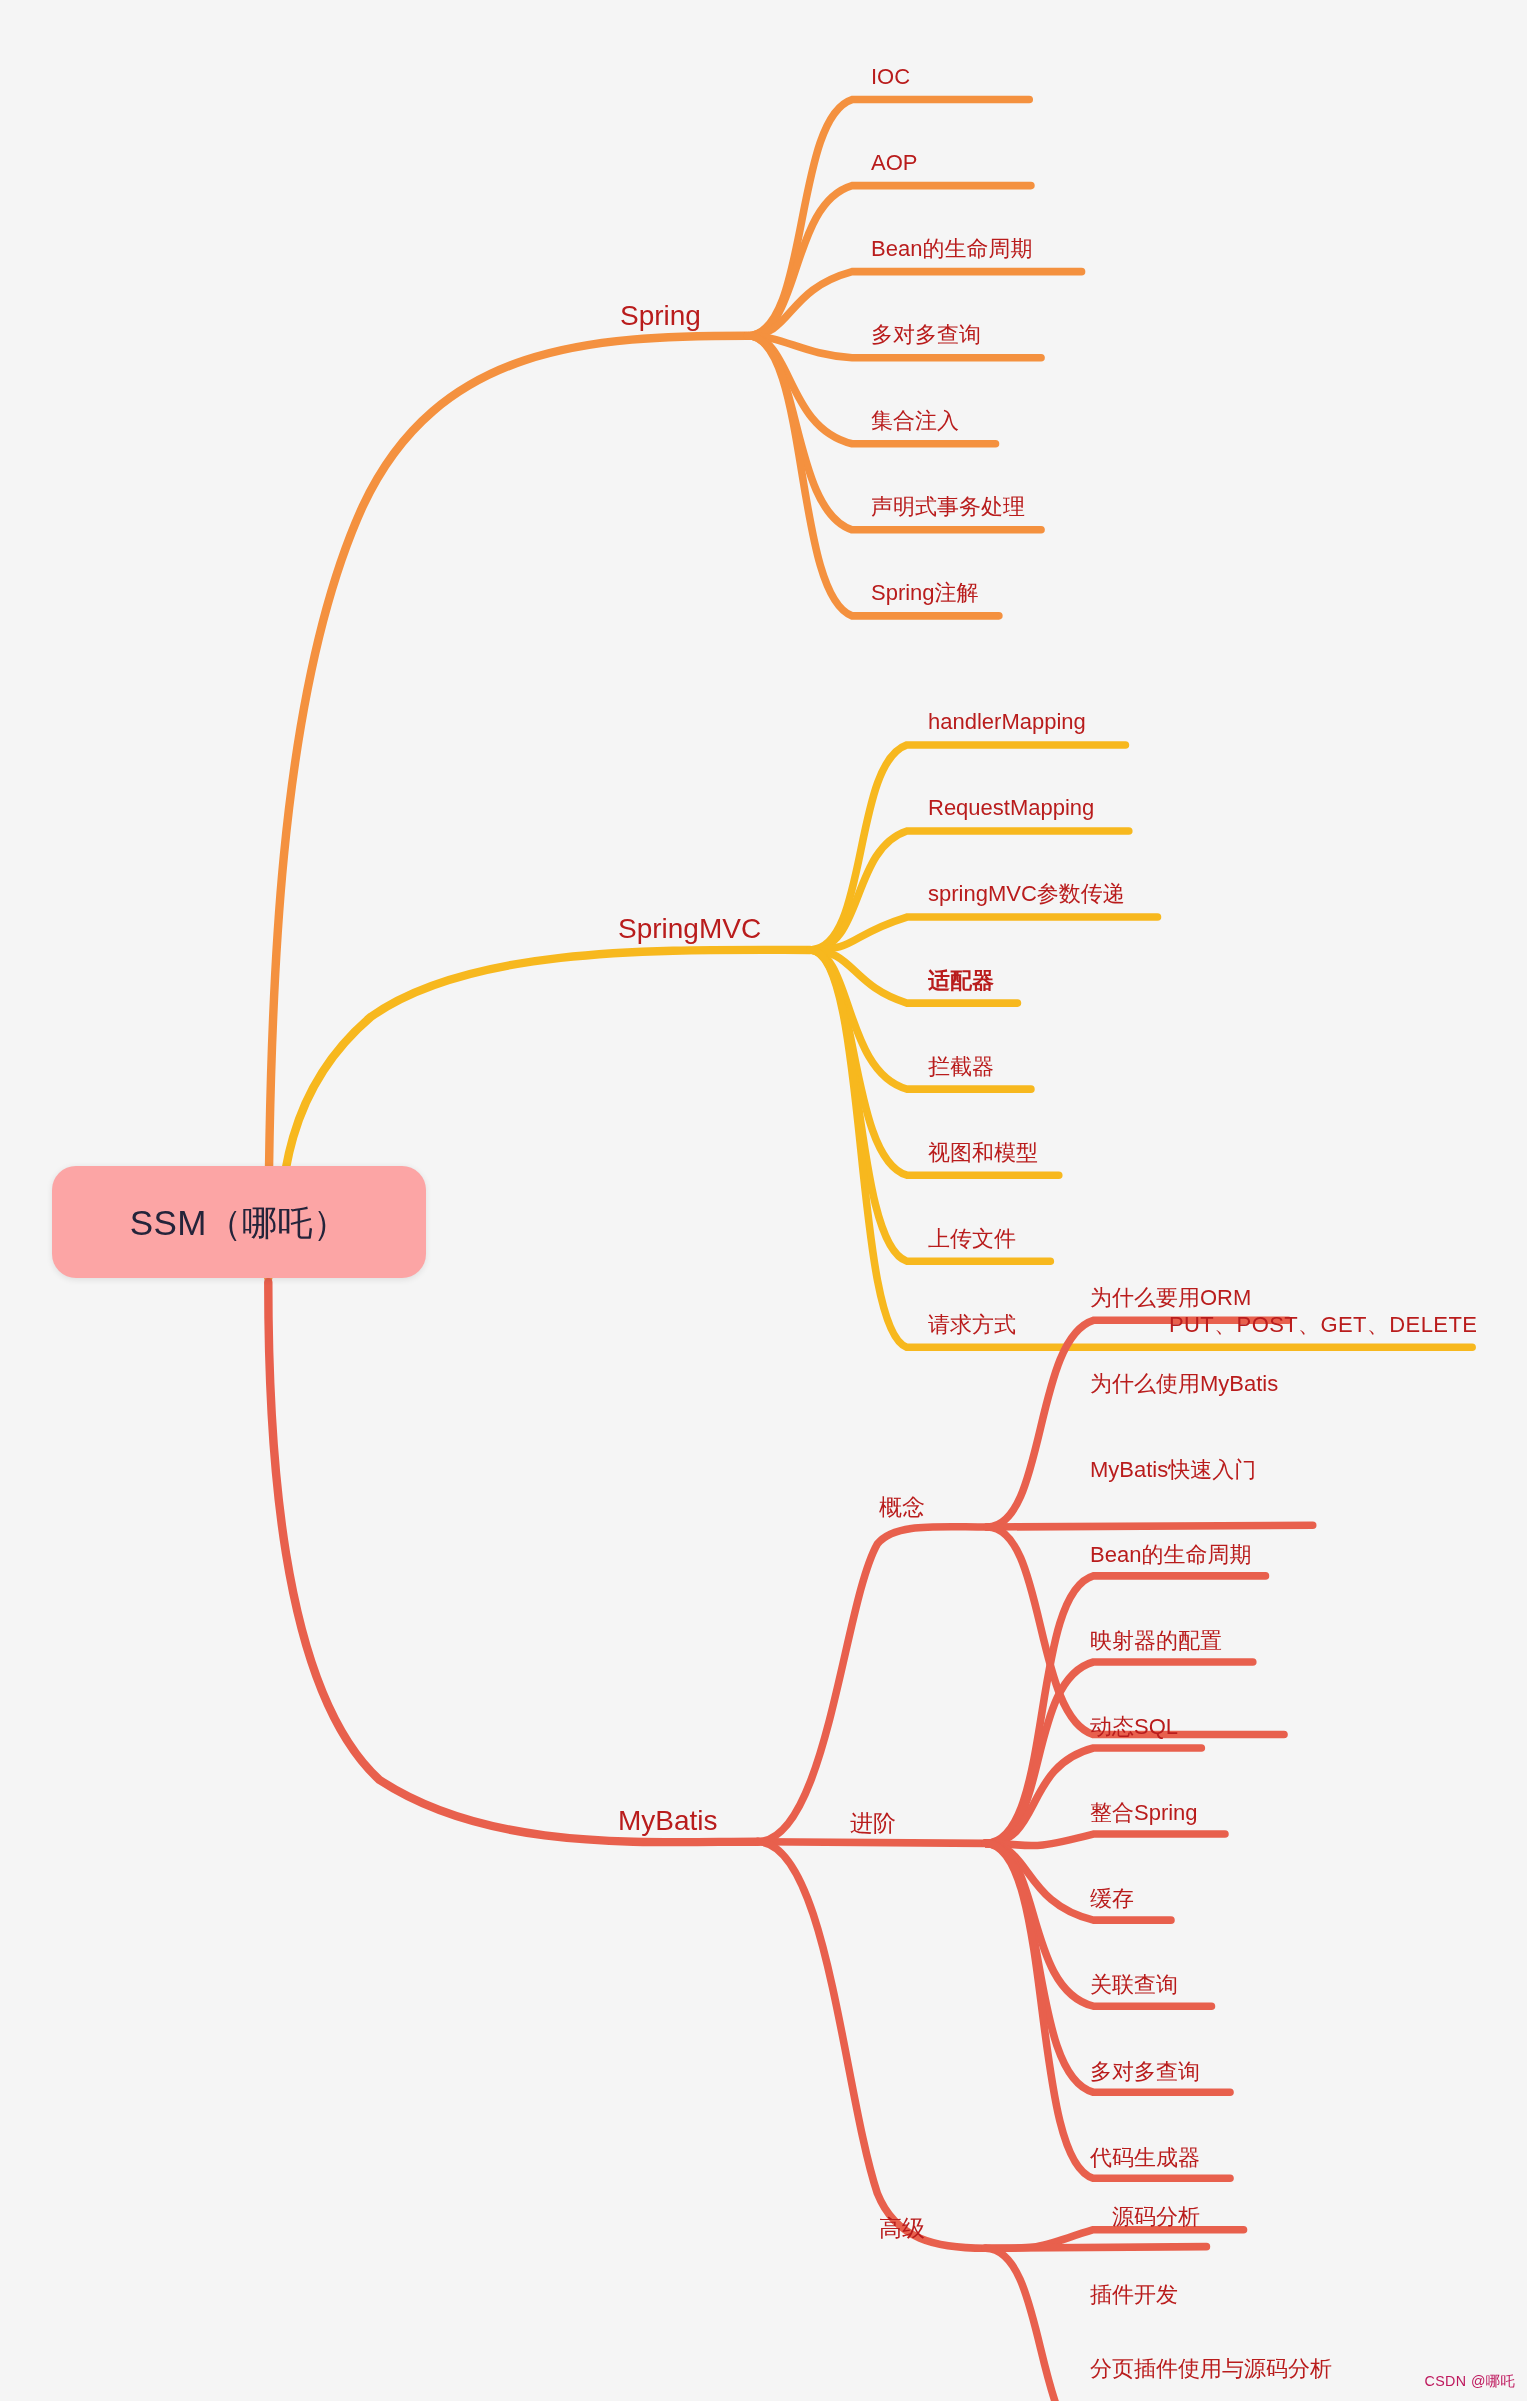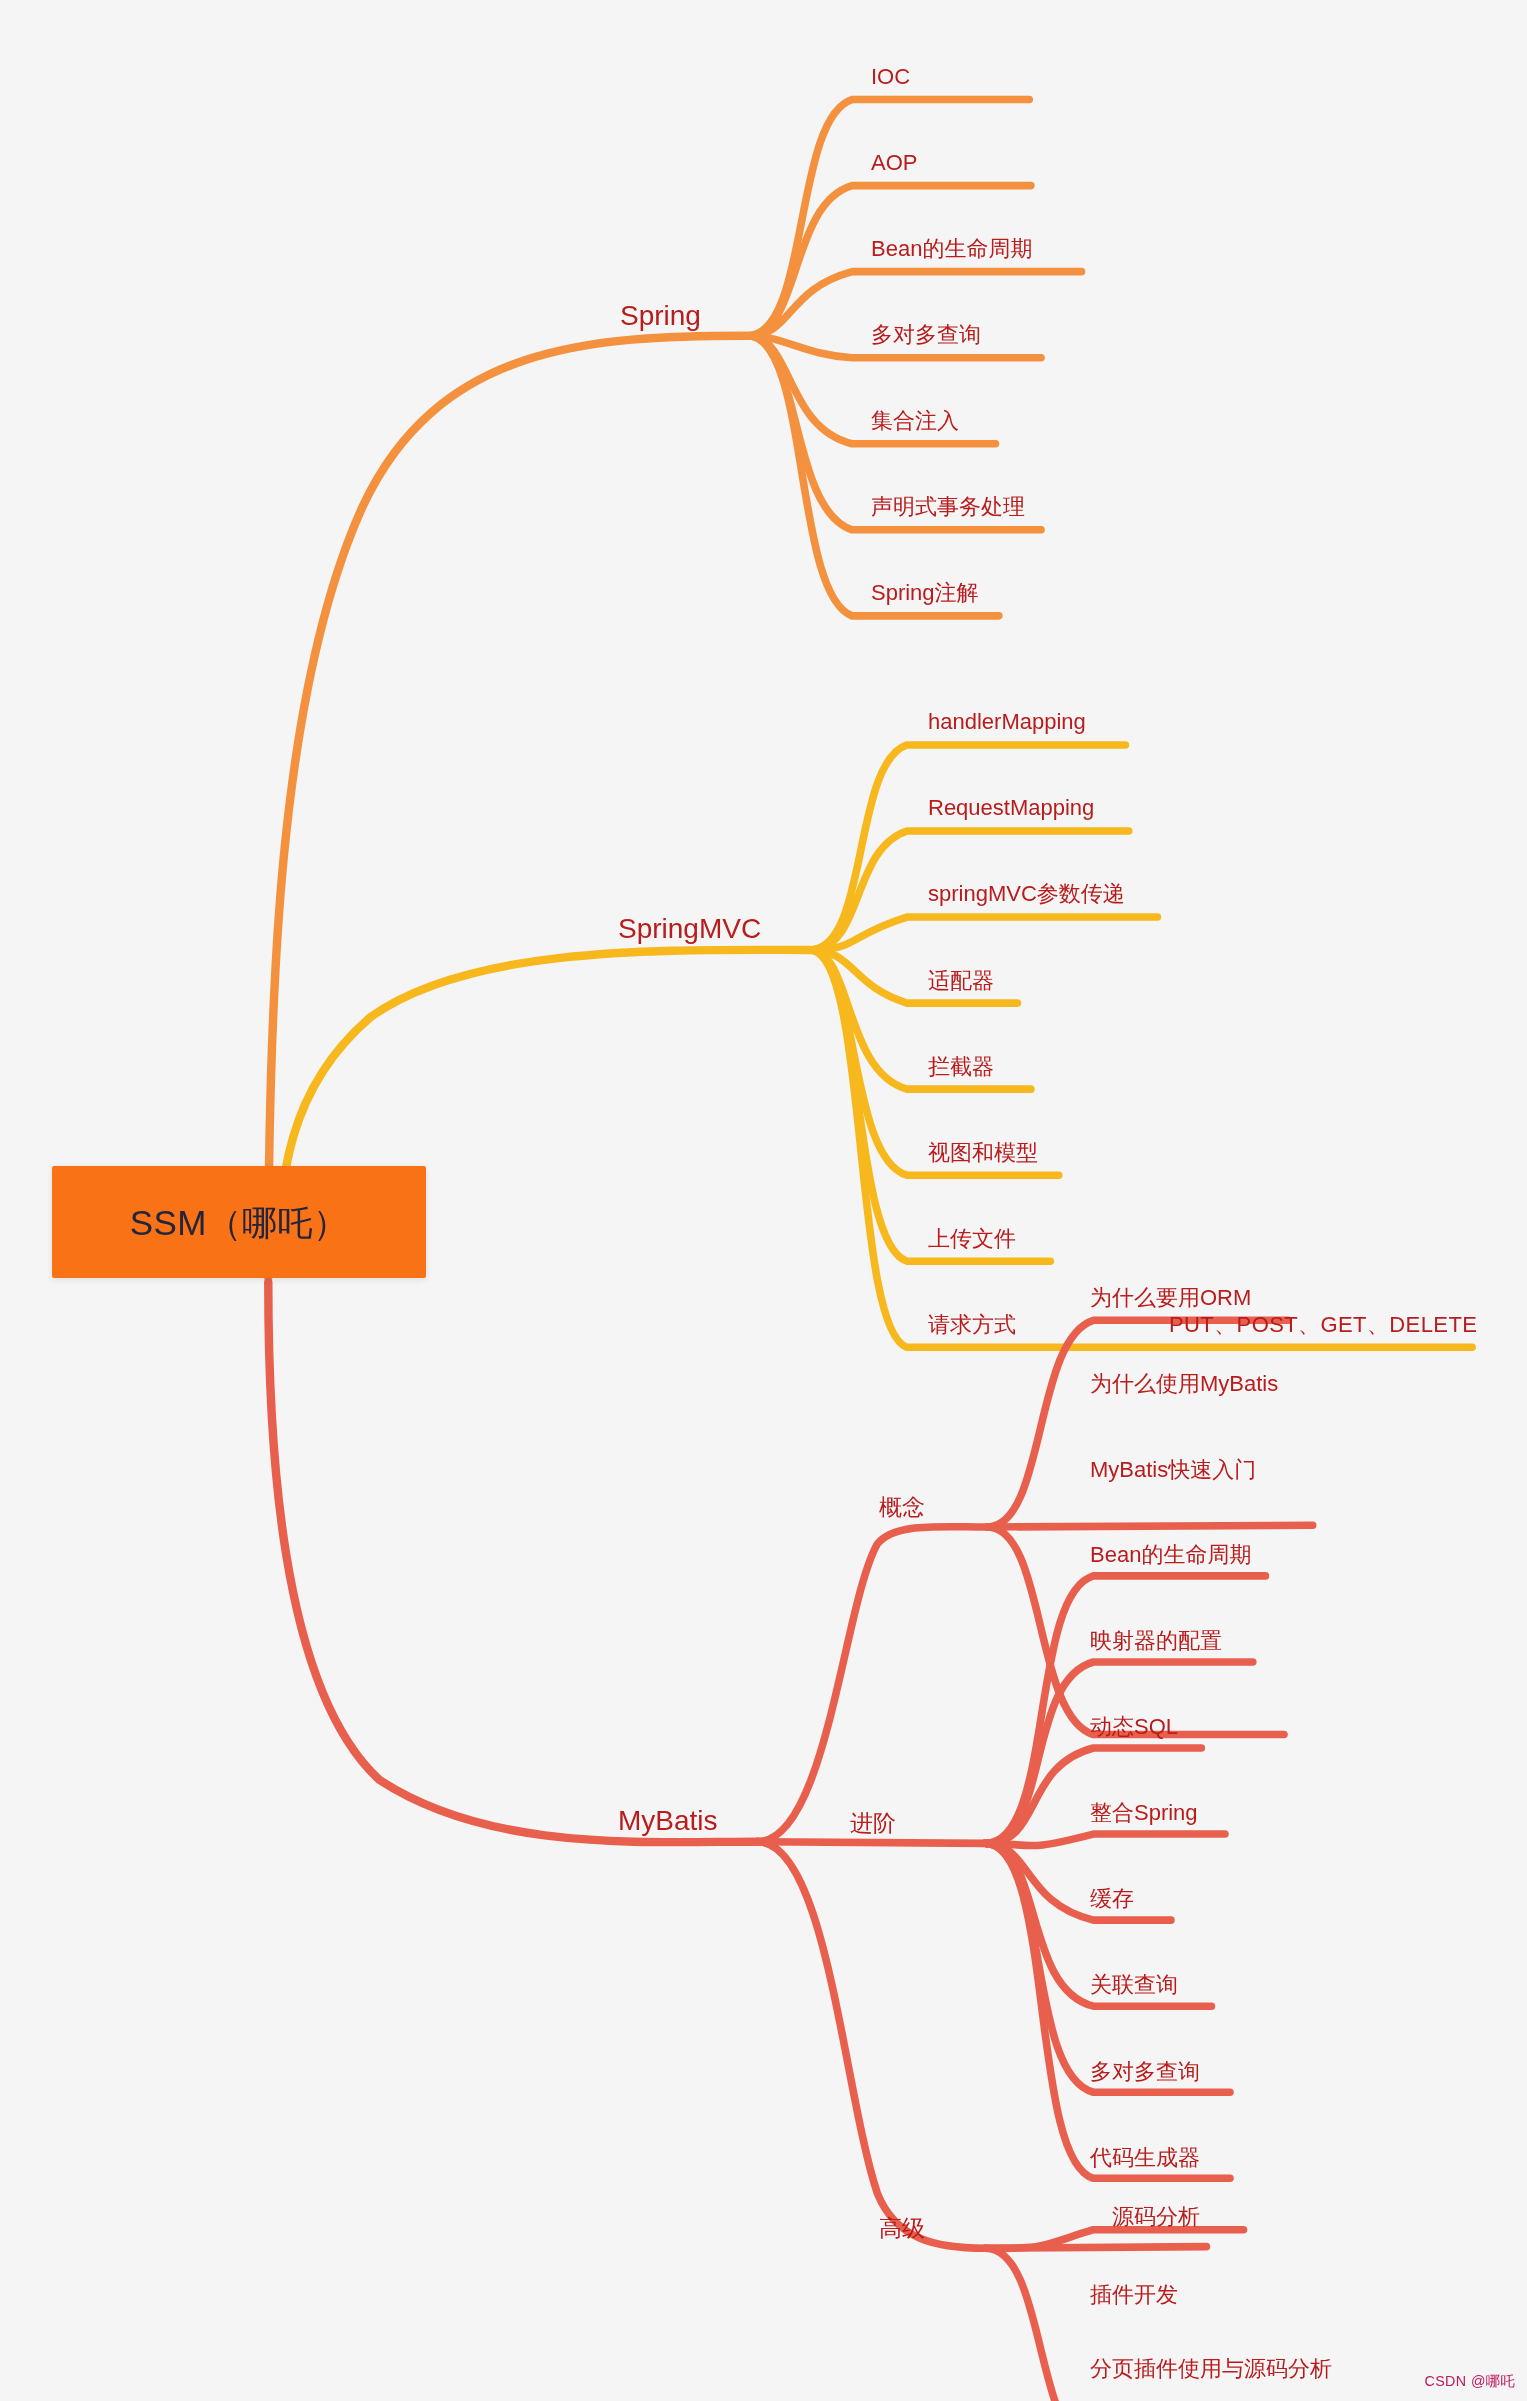--- a/index.html
+++ b/index.html
@@ -32,22 +32,22 @@
     white-space: nowrap;
     line-height: 1;
   }
   
   .root-card {
     position: absolute;
     left: 52px;
     top: 1166px;
     width: 374px;
     height: 112px;
-    background: #f97316;
-    border-radius: 2px;
+    background: #fca5a5;
+    border-radius: 24px;
     box-shadow: 0 1.7px 5.9px rgba(0,0,0,0.09);
     display: flex;
     align-items: center;
     justify-content: center;
   }
   .root-text {
     font-size: 35px;
     color: #24243a;
     letter-spacing: 0.4px;
     line-height: 1;
@@ -149,21 +149,21 @@
   <div class="node-label leaf" style="left:871px; top:324px;">多对多查询</div>
   <div class="node-label leaf" style="left:871px; top:410px;">集合注入</div>
   <div class="node-label leaf" style="left:871px; top:496px;">声明式事务处理</div>
   <div class="node-label leaf" style="left:871px; top:582px;">Spring注解</div>
 
   <div class="node-label lvl1" style="left:618px; top:915px;">SpringMVC</div>
 
   <div class="node-label leaf" style="left:928px; top:711px;">handlerMapping</div>
   <div class="node-label leaf" style="left:928px; top:797px;">RequestMapping</div>
   <div class="node-label leaf" style="left:928px; top:883px;">springMVC参数传递</div>
-  <div class="node-label leaf" style="left:928px; top:970px;">适配器</div>
+  <div class="node-label leaf" style="left:928px; top:970px;font-weight:bold;">适配器</div>
   <div class="node-label leaf" style="left:928px; top:1056px;">拦截器</div>
   <div class="node-label leaf" style="left:928px; top:1142px;">视图和模型</div>
   <div class="node-label leaf" style="left:928px; top:1228px;">上传文件</div>
   <div class="node-label leaf" style="left:928px; top:1314px;">请求方式</div>
   <div class="node-label leaf-sub" style="left:1169px; top:1314px;">PUT、POST、GET、DELETE</div>
 
   <div class="node-label lvl1" style="left:618px; top:1807px;">MyBatis</div>
 
   <div class="node-label lvl2" style="left:879px; top:1496px;">概念</div>
   <div class="node-label leaf" style="left:1090px; top:1287px;">为什么要用ORM</div>

